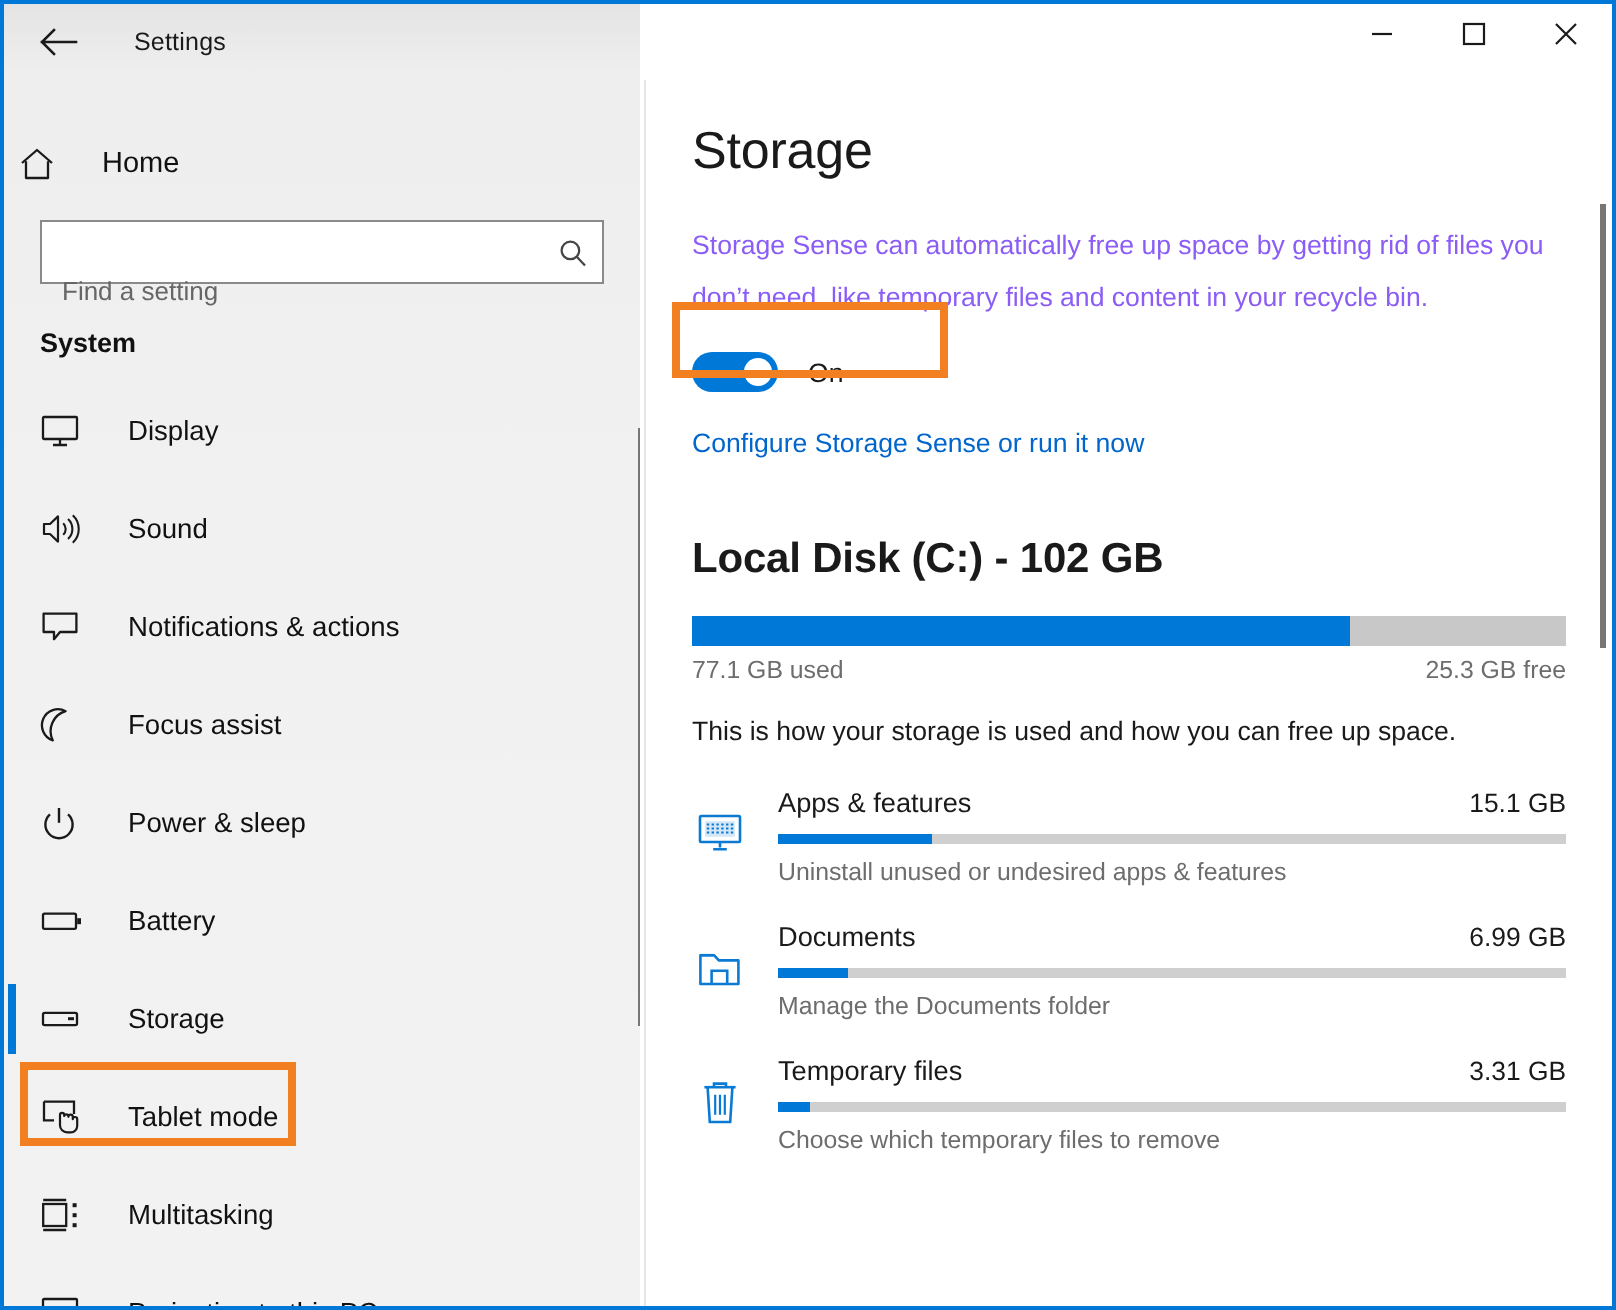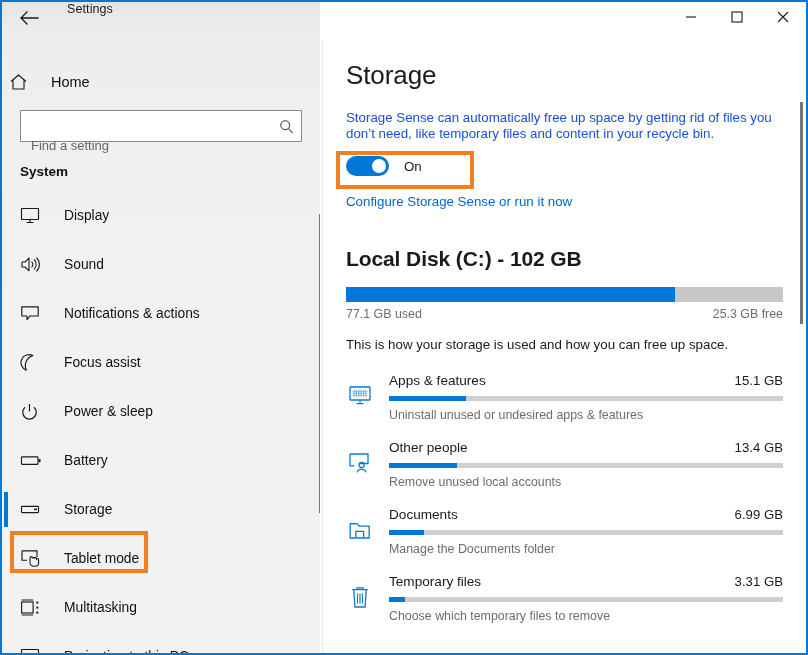--- a/index.html
+++ b/index.html
@@ -21,21 +21,21 @@
   
   #titlebar {
     position: absolute; top: 0; left: 0;
     width: 804px; height: 38px;
     display: flex; align-items: center;
     z-index: 30;
   }
   #titlebar-left {
     width: 318px; height: 38px;
     background: linear-gradient(to bottom, #e4e4e4 0%, #ebebeb 60%, #efefef 100%);
-    display: flex; 
+    display: flex; align-items: center;
   }
   #back-button {
     width: 46px; height: 32px;
     display: flex; align-items: center; justify-content: center;
     margin-left: 4px;
     cursor: default;
   }
   #back-button svg { display:block; }
   #app-title {
     font-size: 12.5px; color: #1a1a1a;
@@ -146,21 +146,21 @@
     width: 483px; height: 613px;
     background: #ffffff;
     overflow: hidden;
   }
   #page-title {
     font-size: 26px; font-weight: normal; color: #1a1a1a;
     margin: 20px 0 0 23px; letter-spacing: -.1px;
   }
   #sense-desc {
     margin: 19px 23px 0 23px;
-    font-size: 13.3px; color: #1d4ed8; line-height: 16px;
+    font-size: 13.3px; color: #8b5cf6; line-height: 26px;
     max-width: 442px;
   }
 
   #toggle-row {
     display: flex; align-items: center;
     margin: 12px 0 0 23px;
     height: 24px;
     width: fit-content;
   }
   #toggle-switch {
@@ -453,40 +453,20 @@
             <span class="cat-name">Apps &amp; features</span>
             <span class="cat-size">15.1 GB</span>
           </div>
           <div class="cat-bar">
             <div class="cat-bar-fill" style="width: 19.5%;"></div>
           </div>
           <div class="cat-sub">Uninstall unused or undesired apps &amp; features</div>
         </div>
       </div>
 
-      <div class="cat-row">
-        <span class="cat-ico">
-          <svg width="24" height="22" viewBox="0 0 24 22">
-            <path d="M2 2 H20 V11.5 H11" stroke="#0a7ad4" stroke-width="1.3" fill="none"></path>
-            <path d="M2 2 V13.8 H6.4" stroke="#0a7ad4" stroke-width="1.3" fill="none"></path>
-            <circle cx="13.6" cy="13" r="2.5" stroke="#0a7ad4" stroke-width="1.3" fill="none"></circle>
-            <path d="M9.2 20.4 A4.6 4.6 0 0 1 18 20.4" stroke="#0a7ad4" stroke-width="1.3" fill="none"></path>
-          </svg>
-        </span>
-        <div class="cat-body">
-          <div class="cat-top">
-            <span class="cat-name">Other people</span>
-            <span class="cat-size">13.4 GB</span>
-          </div>
-          <div class="cat-bar">
-            <div class="cat-bar-fill" style="width: 17.3%;"></div>
-          </div>
-          <div class="cat-sub">Remove unused local accounts</div>
-        </div>
-      </div>
 
       <div class="cat-row">
         <span class="cat-ico">
           <svg width="24" height="22" viewBox="0 0 24 22">
             <path d="M2.2 4.6 V19 H21.2 V7.2 H11.4 L9 4.6 Z" stroke="#0a7ad4" stroke-width="1.3" fill="none" stroke-linejoin="round"></path>
             <path d="M2.2 4.6 H8.6" stroke="#0a7ad4" stroke-width="1.3"></path>
             <path d="M7.8 19 V12.4 H15.6 V19" stroke="#0a7ad4" stroke-width="1.3" fill="none"></path>
           </svg>
         </span>
         <div class="cat-body">

